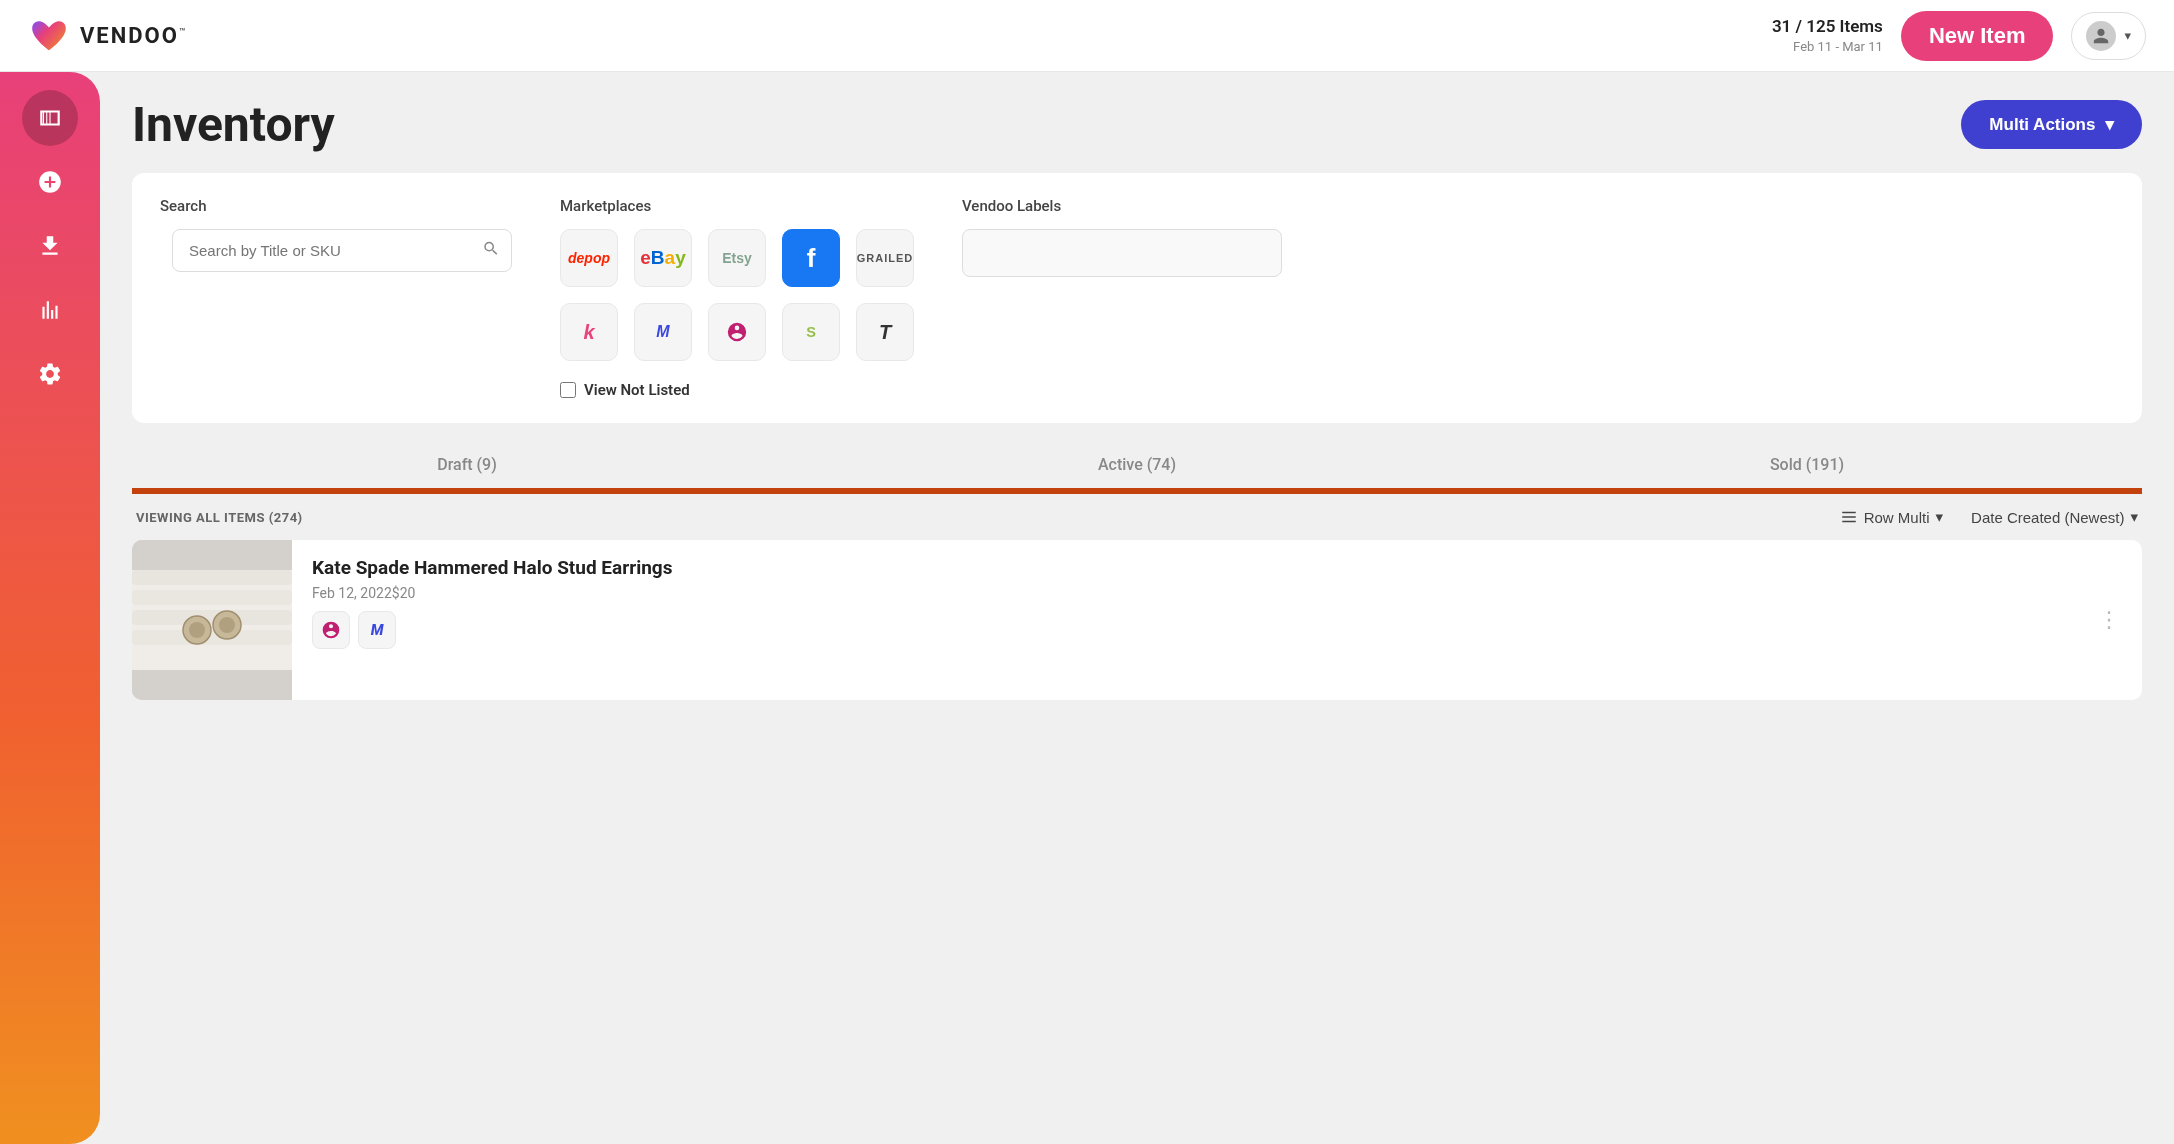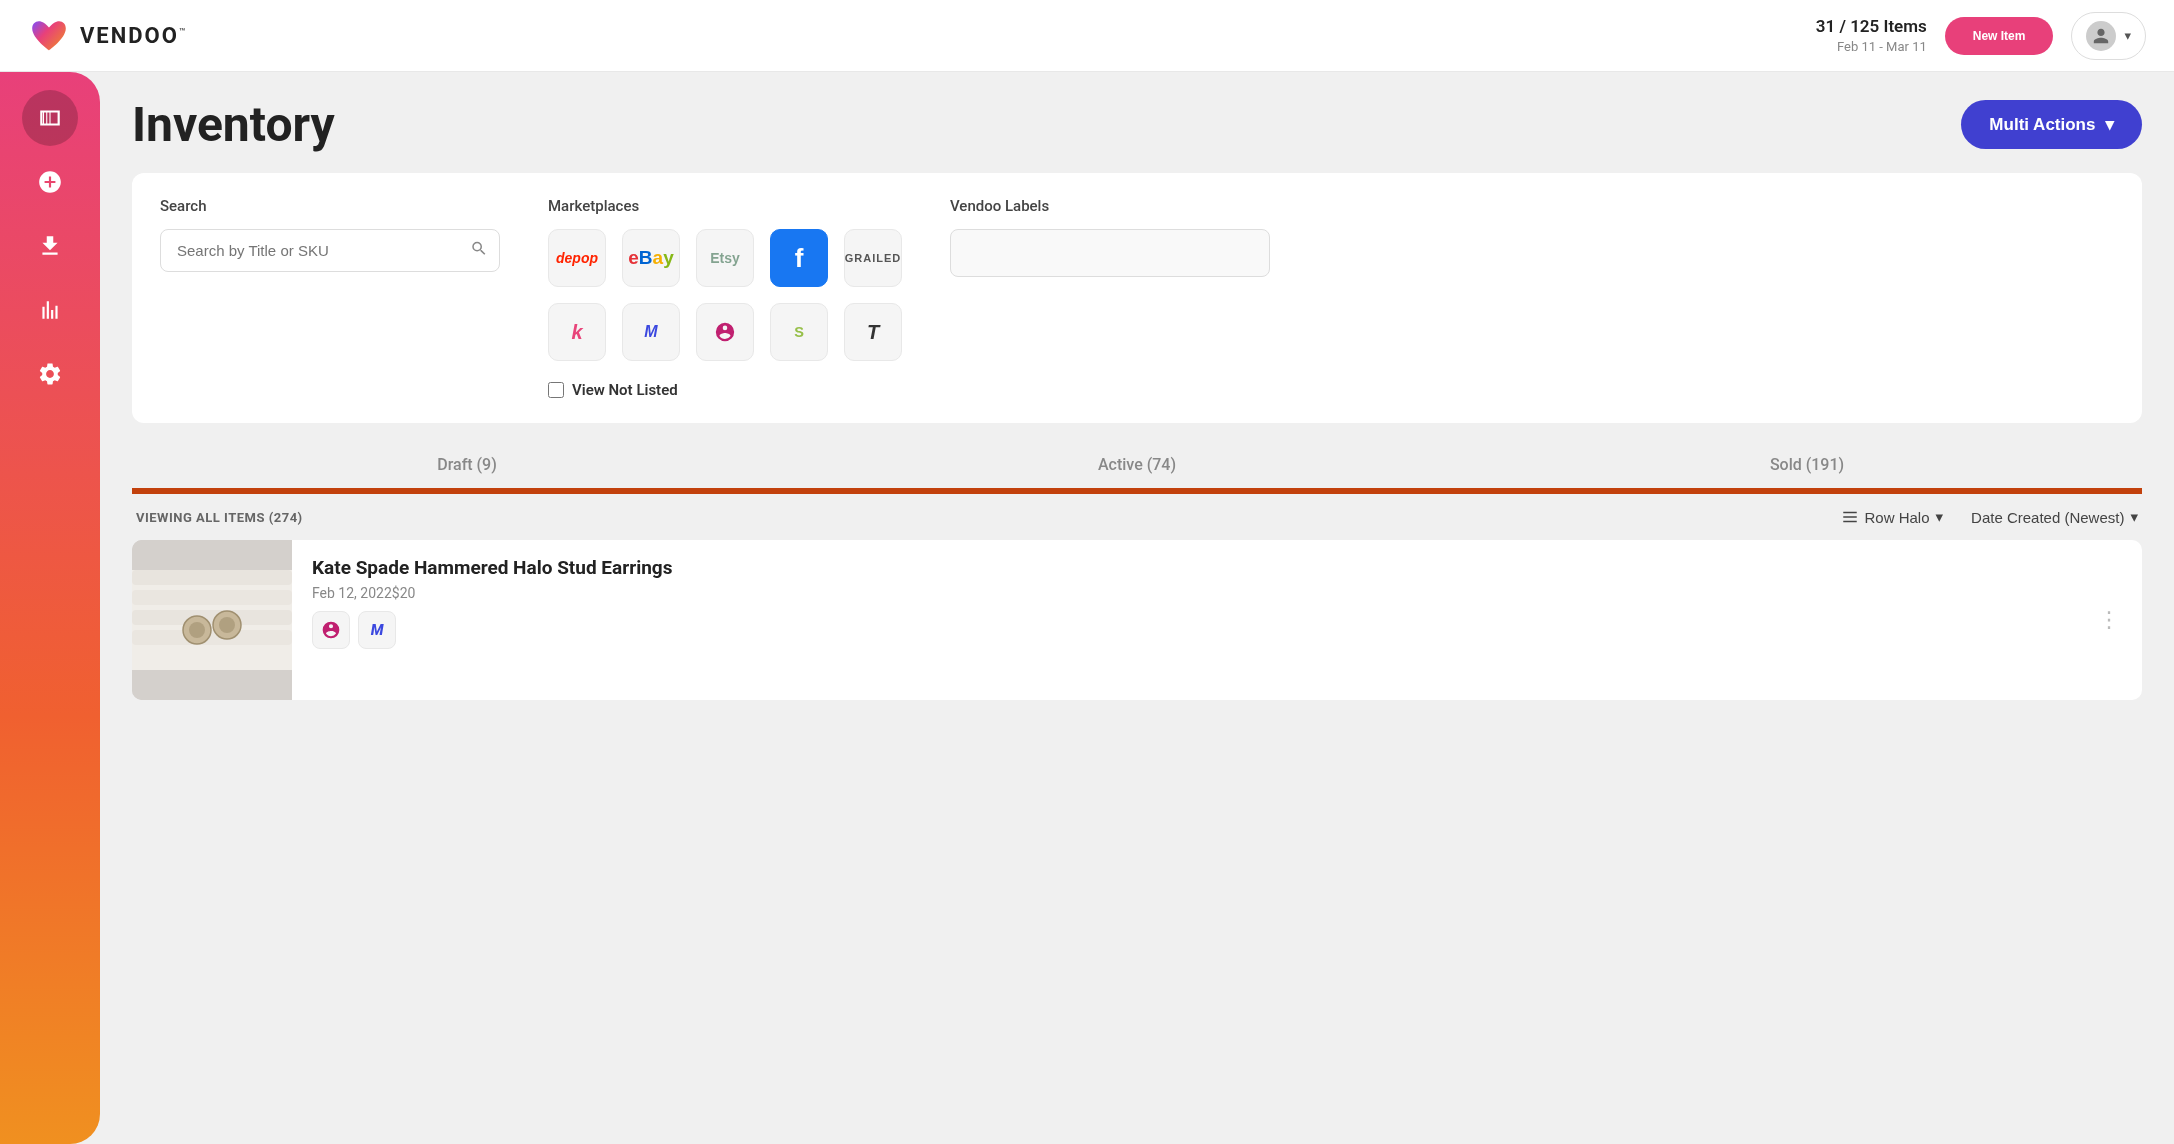--- a/index.html
+++ b/index.html
@@ -56,21 +56,21 @@
     .items-counter .date-range {
       font-size: 13px;
       color: #888;
     }
     .new-item-btn {
       background: #e8407a;
       color: #fff;
       border: none;
       border-radius: 50px;
       padding: 12px 28px;
-      font-size: 12px;
+      font-size: 22px;
       font-weight: 600;
       cursor: pointer;
       white-space: nowrap;
     }
     .user-btn {
       display: flex;
       align-items: center;
       gap: 8px;
       border: 1.5px solid #ddd;
       border-radius: 50px;
@@ -174,20 +174,21 @@
       font-size: 15px;
       color: #444;
       font-weight: 500;
       margin-bottom: 4px;
     }
 
     
     .search-wrapper {
       position: relative;
       min-width: 340px;
+      margin-left: 12px;
     }
     .search-input {
       width: 100%;
       border: 1.5px solid #ddd;
       border-radius: 8px;
       padding: 12px 44px 12px 16px;
       font-size: 15px;
       color: #999;
       outline: none;
     }
@@ -563,21 +564,21 @@
       <div class="tab-item">Sold (191)</div>
     </div>
 
     <div class="viewing-row">
       <span class="viewing-label">VIEWING ALL ITEMS (274)</span>
       <div class="view-controls">
         <button class="view-control-btn">
           <svg width="18" height="18" viewBox="0 0 24 24" fill="#444">
               <path d="M3 5h18v2H3V5zm0 6h18v2H3v-2zm0 6h18v2H3v-2z"></path>
             </svg>
-          <span>Row Halo</span>
+          <span>Row Multi</span>
           <span>▾</span>
         </button>
         <button class="view-control-btn">
           <span>Date Created (Newest)</span>
           <span>▾</span>
         </button>
       </div>
     </div>
 
     <div class="item-card">

